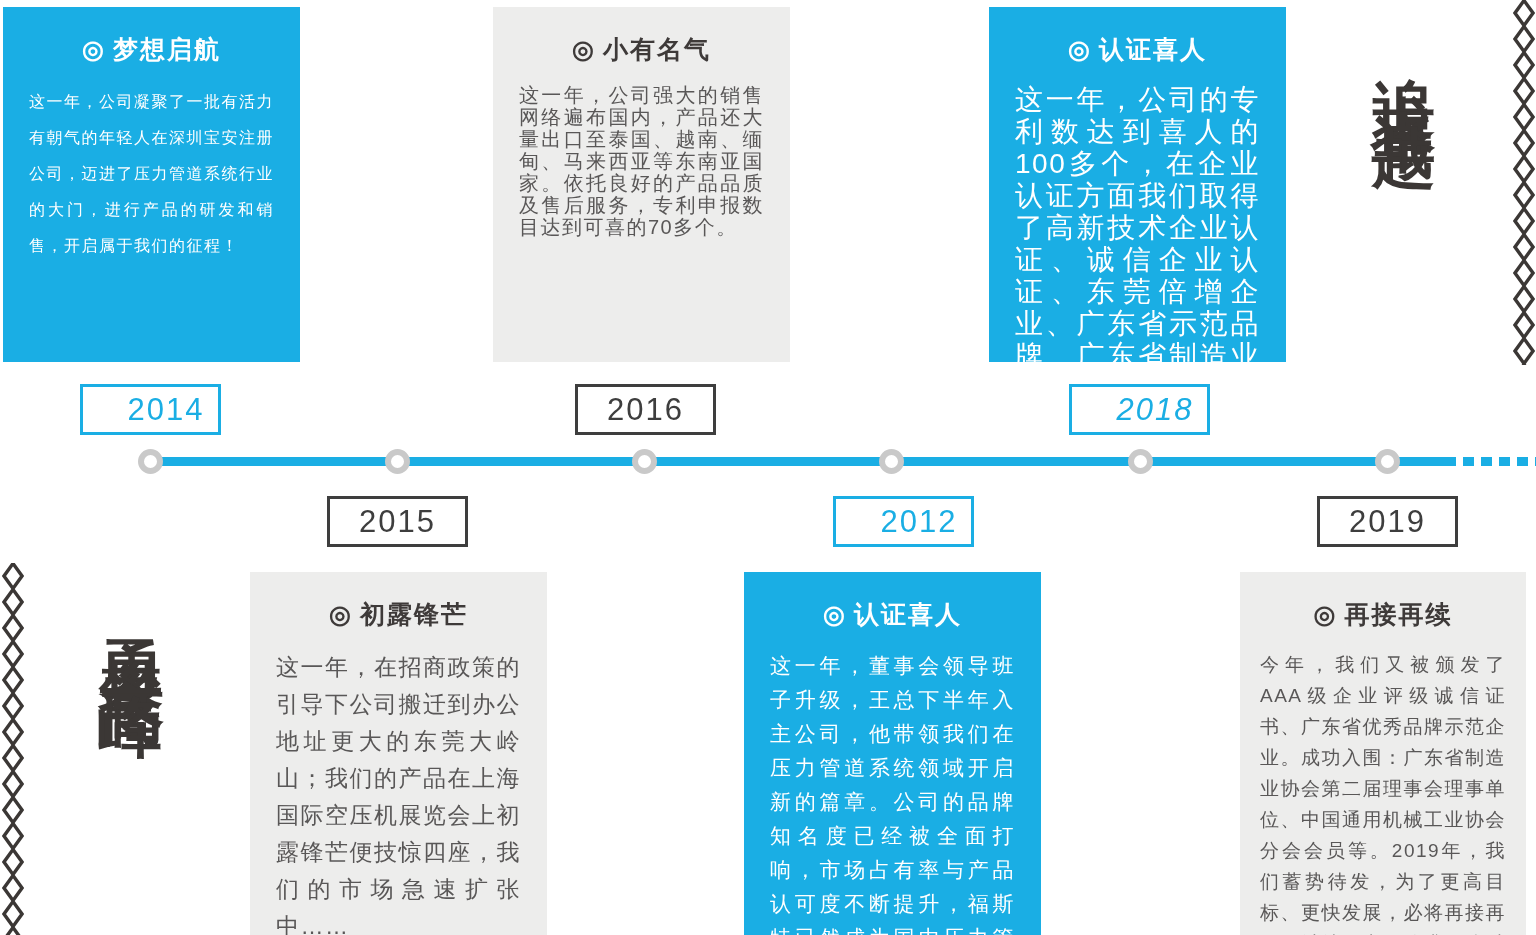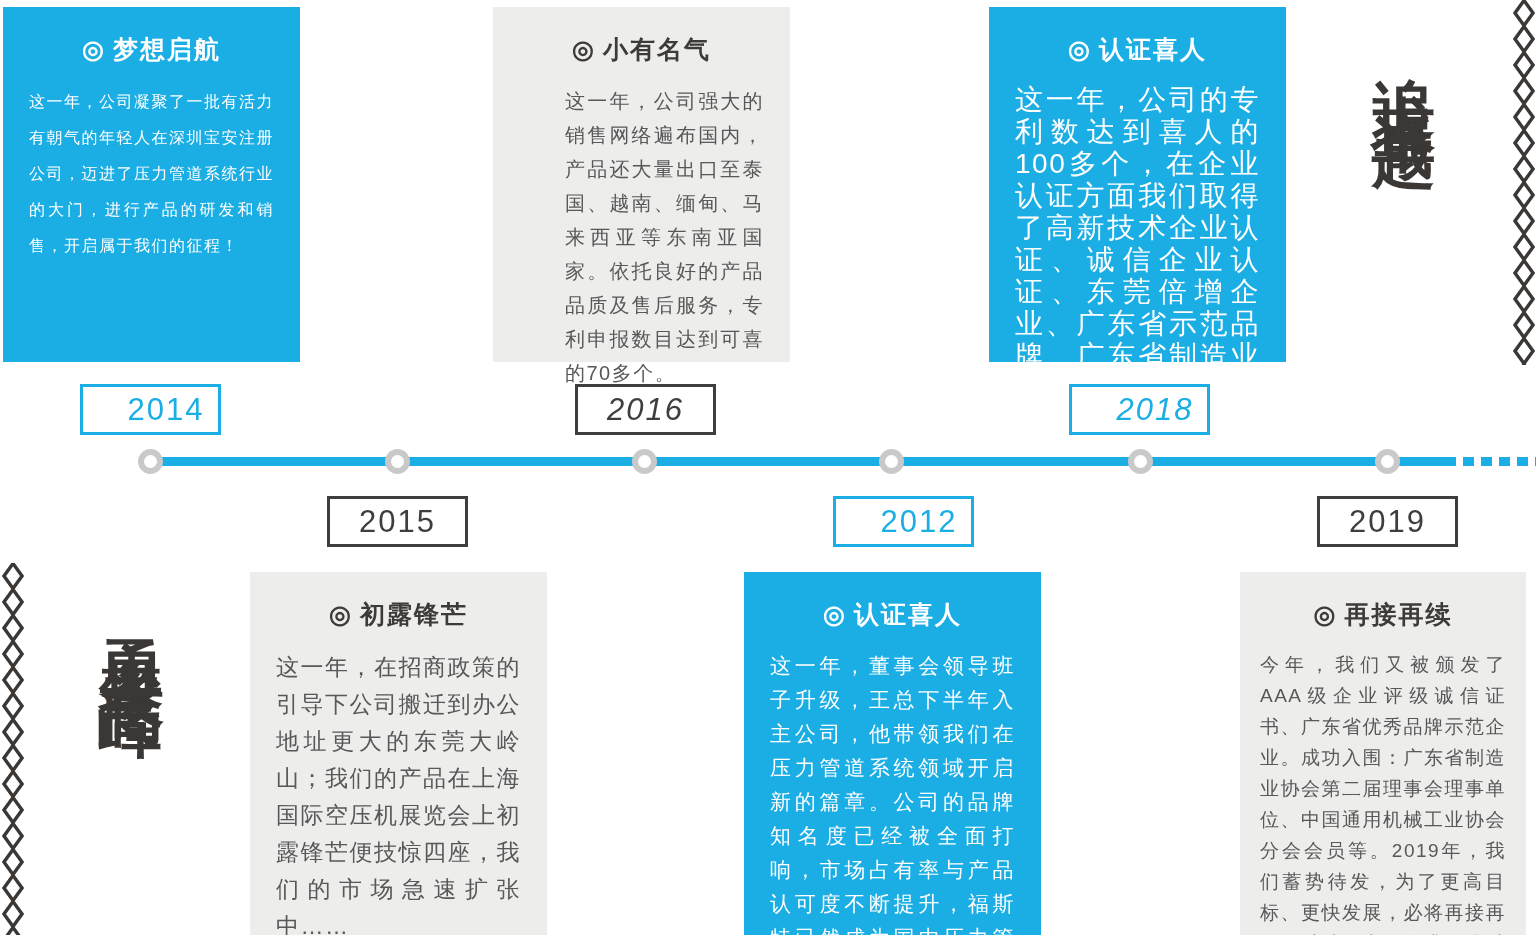--- a/index.html
+++ b/index.html
@@ -18,37 +18,37 @@
   .event-title {
     display:flex; justify-content:center; align-items:center; gap:7px;
     font-weight:bold; font-size:25px; margin-bottom:18px; letter-spacing:2px;
     white-space:nowrap;
   }
   .event-box.gray .event-title { color:var(--darktitle,#3e3a39); }
   .event-body {
     text-align:justify; letter-spacing:1.5px;
   }
   #box-2014 { left:3px; }   #box-2014 .event-body { font-size:16px; line-height:36px; }
-  #box-2016 { left:493px; } #box-2016 .event-body { font-size:20px; line-height:34px;margin-left:46px; }
+  #box-2016 { left:493px; } #box-2016 .event-body { font-size:20px; line-height:22px; }
   #box-2018 { left:989px; } #box-2018 .event-body { font-size:28px; line-height:32px; }
   #box-2015 { left:250px; } #box-2015 .event-body { font-size:23px; line-height:37px; }
   #box-2017 { left:744px; } #box-2017 .event-body { font-size:21px; line-height:34px; }
   #box-2019 { left:1240px; width:286px; padding-left:20px; padding-right:20px; }
   #box-2019 .event-body { font-size:19px; line-height:31px; }
 
   
   .year-tag {
     position:absolute; width:141px; height:51px; background:#fff;
     display:flex; align-items:center; justify-content:center;
     font-size:31px; letter-spacing:2px;
   }
   .year-tag.blue { border:3px solid var(--blue,#1aaee4); color:var(--blue,#1aaee4);padding-left:31px; }
   .year-tag.dark { border:3px solid var(--dark,#3e3e3e); color:var(--dark,#3e3e3e); }
   #tag-2014 { left:80px;  top:384px; }
-  #tag-2016 { left:575px; top:384px;font-style:italic; }
+  #tag-2016 { left:575px; top:384px; }
   #tag-2018 { left:1069px;top:384px;font-style:italic; }
   #tag-2015 { left:327px; top:496px; }
   #tag-2017 { left:833px; top:496px; }
   #tag-2019 { left:1317px;top:496px; }
 
   
   .timeline-line { position:absolute; left:150px; top:457px; width:1306px; height:9px; background:var(--blue,#1aaee4); }
   .timeline-dashes {
     position:absolute; left:1463px; top:457px; width:73px; height:9px;
     background:repeating-linear-gradient(90deg, var(--blue,#1aaee4) 0 11px, transparent 11px 18px);

